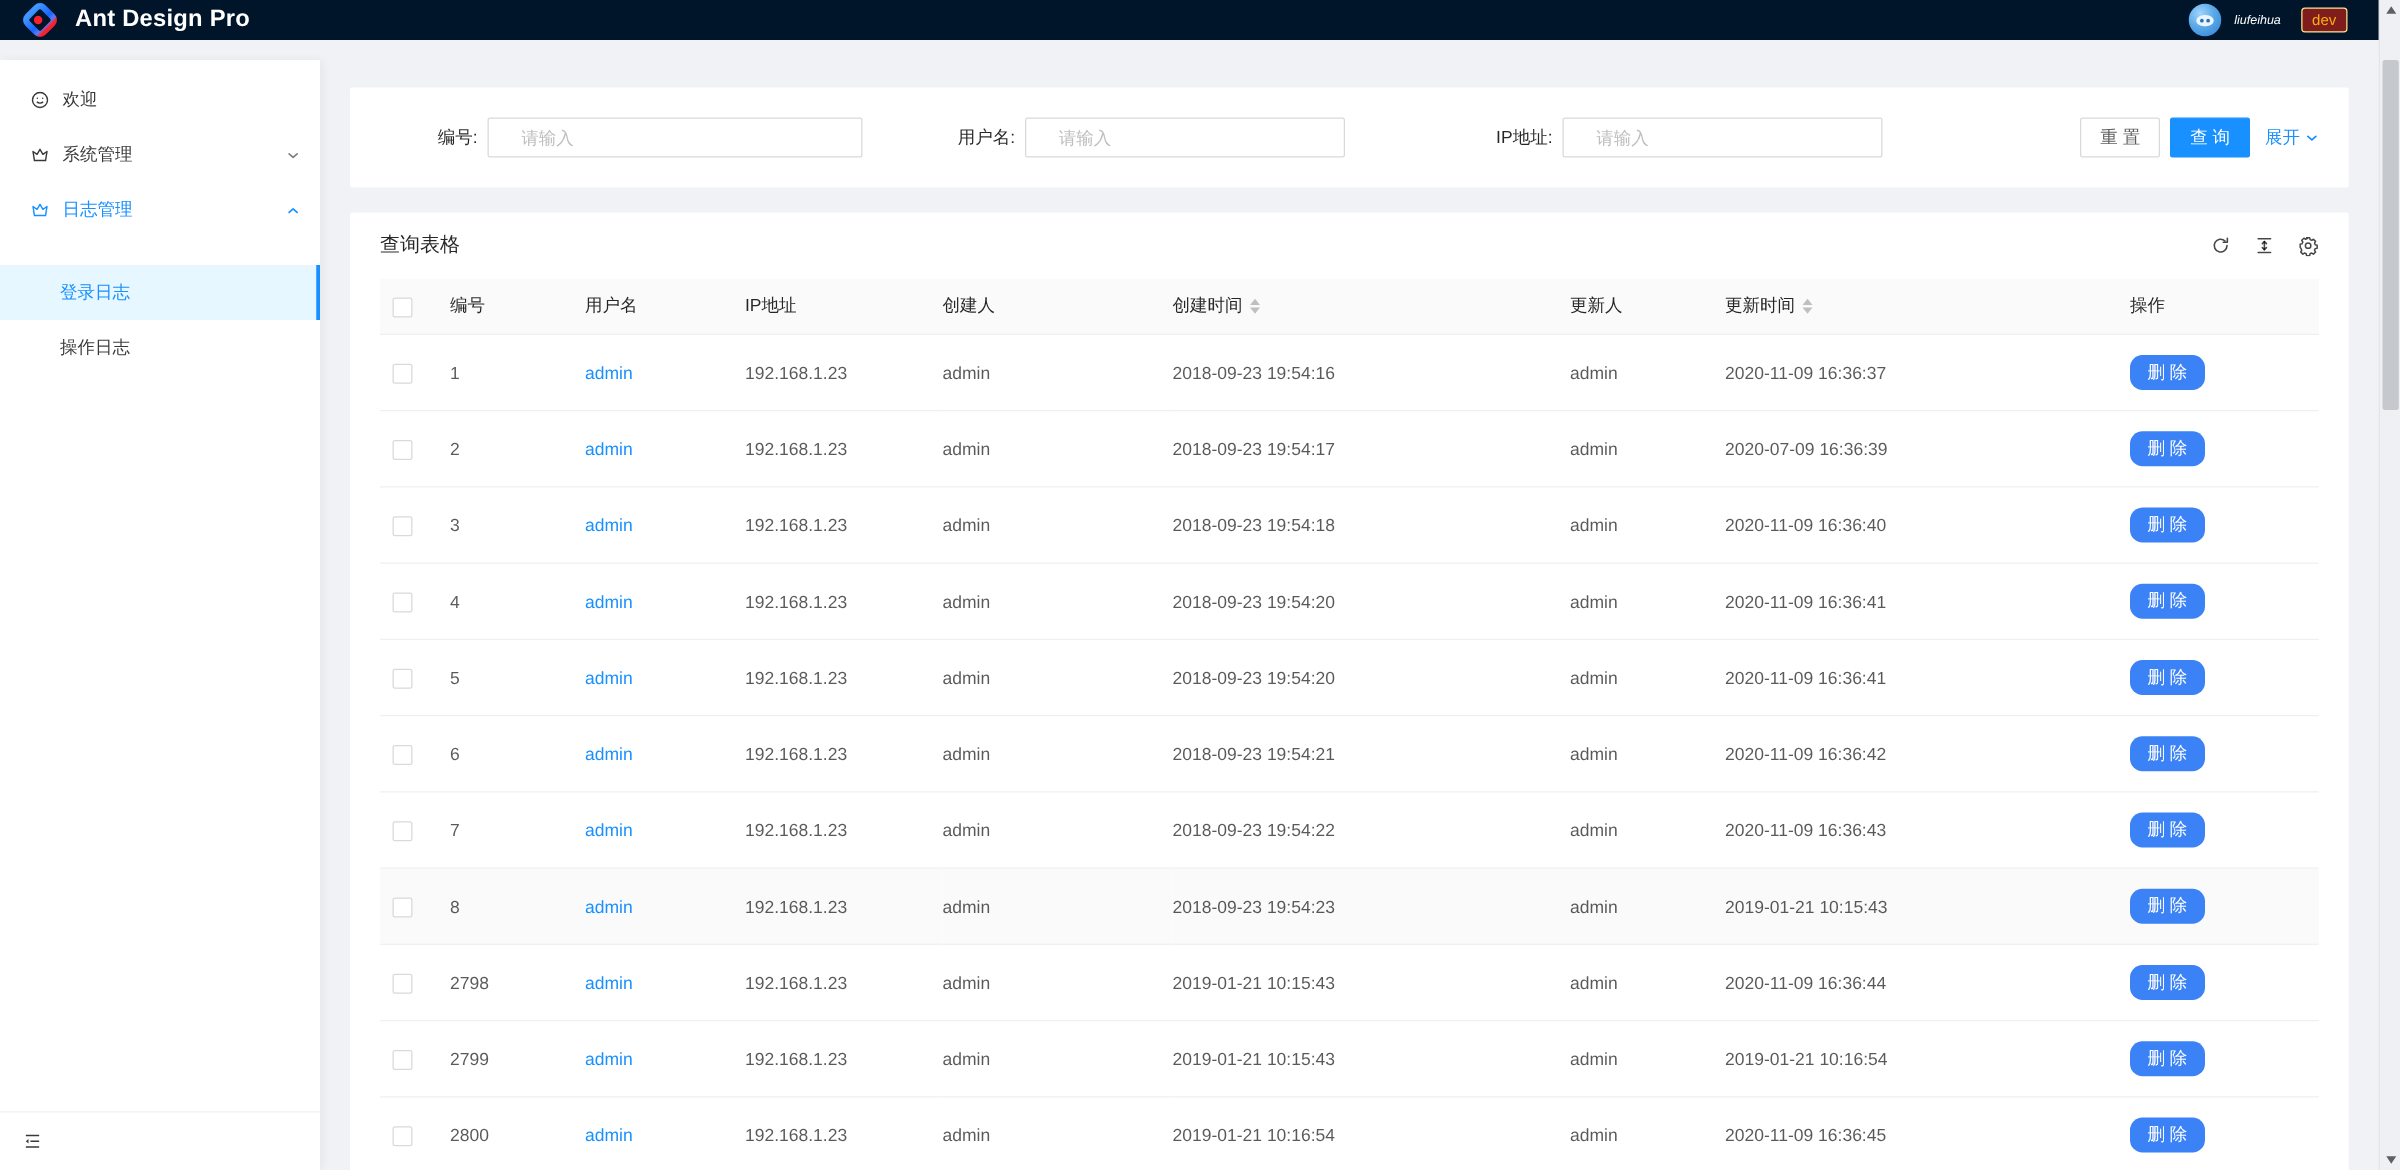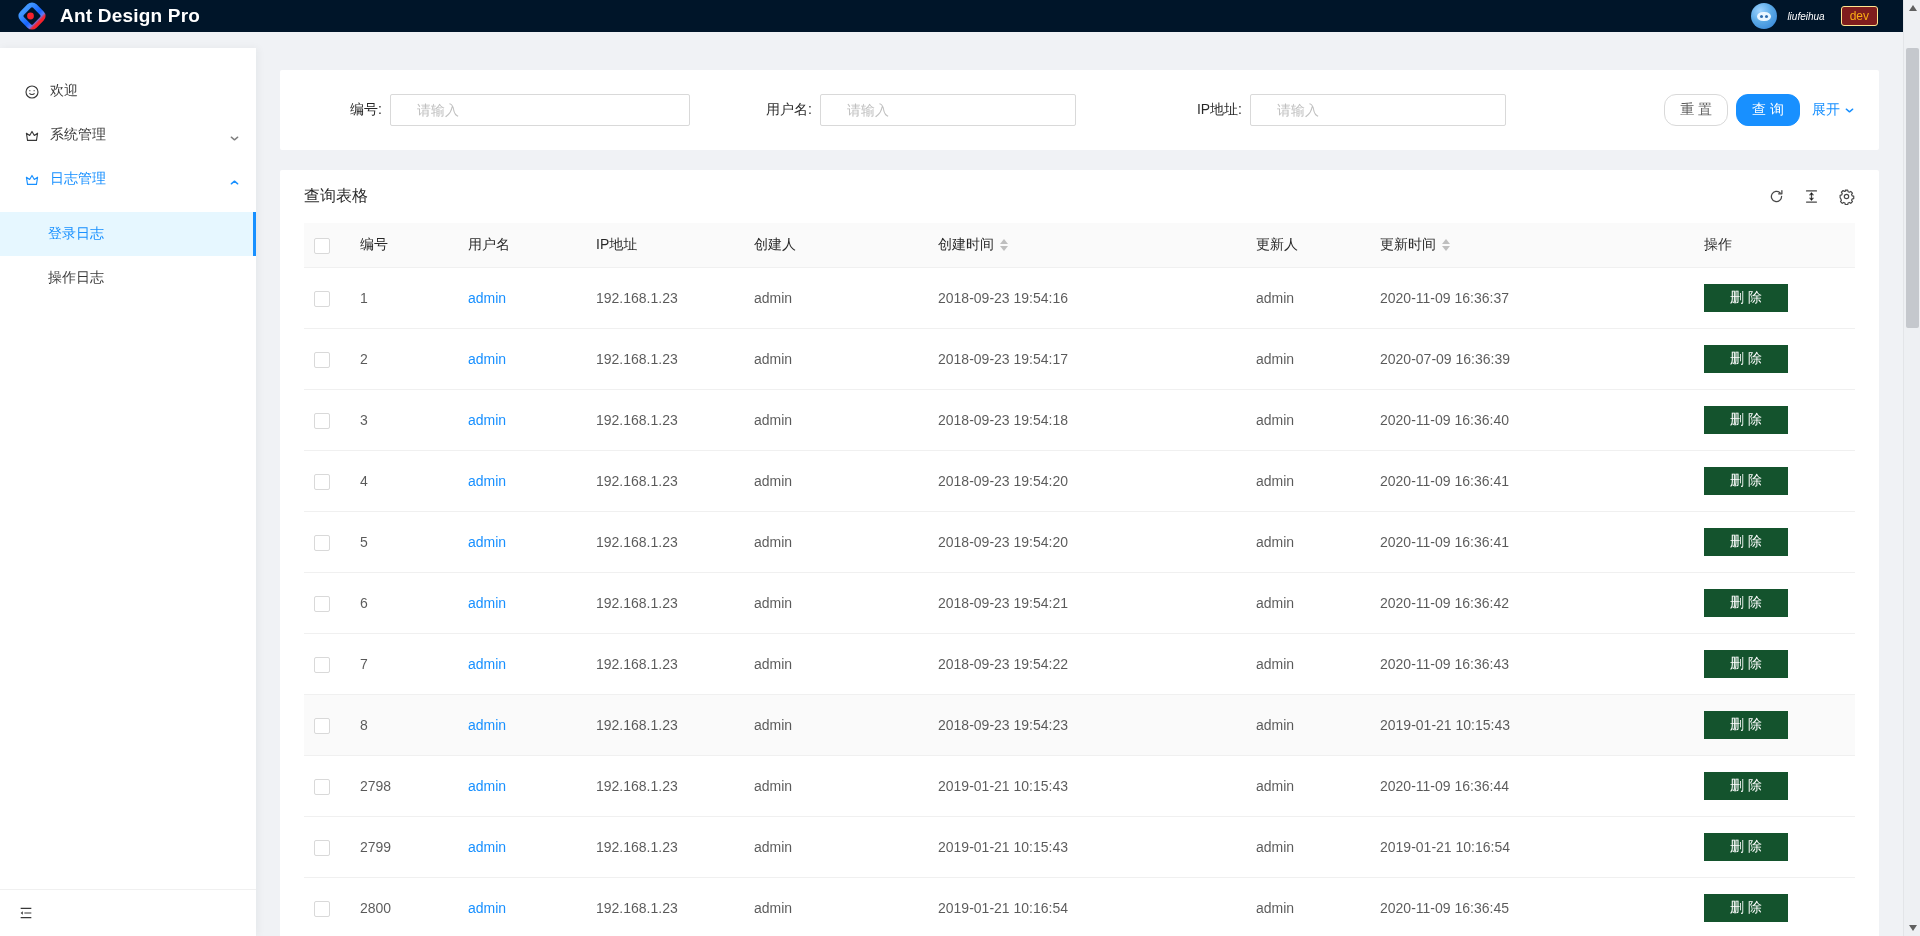--- a/index.html
+++ b/index.html
@@ -22,21 +22,21 @@
   .avatar::before { content:""; position:absolute; left:9px; top:12px; width:3px; height:3px;
     background:#2f6db0; border-radius:50%; box-shadow:5px 0 0 #2f6db0; z-index:2; }
   .username { color:#fff; font-size:10px; cursor:pointer;font-style:italic; }
   .env-tag { color:#faad14; background:#7f1d1d; border:1px solid #ffe58f; border-radius:3px;
     font-size:12px; line-height:18px; padding:0 8px; margin-left:6px; }
 
   
   .sidebar { position:absolute; left:0; top:48px; width:256px; height:888px; background:#fff;
     box-shadow:2px 0 8px rgba(29,35,41,.05); z-index:20; }
   .menu { padding-top:8px; }
-  .menu-item { height:40px; margin:4px 0; display:flex; align-items:flex-end; gap:10px;
+  .menu-item { height:40px; margin:4px 0; display:flex; align-items:center; gap:10px;
     padding:0 16px 0 24px; color:rgba(0,0,0,0.78); cursor:pointer; position:relative; }
   .menu-item .mi-label { flex:1; }
   .menu-item.blue, .menu-item.blue .mi-label { color:#1890ff; }
   .menu-item .chev { color:rgba(0,0,0,0.5); }
   .menu-item.blue .chev { color:#1890ff; }
   .submenu-item { height:44px; display:flex; align-items:center; padding-left:48px;
     color:rgba(0,0,0,0.78); cursor:pointer; }
   .submenu-item.selected { background:#e6f7ff; color:#1890ff; border-right:3px solid #1890ff;margin-top:24px; }
   .sidebar-footer { position:absolute; left:0; bottom:0; width:256px; height:47px;
     border-top:1px solid #f0f0f0; display:flex; align-items:center; padding-left:18px;
@@ -50,21 +50,21 @@
   .search-card { margin:22px 24px 0 24px; padding:24px; display:flex; align-items:center; }
   .form-item { display:flex; align-items:center; flex:0 0 auto; width:430px; }
   .form-item .f-label { width:78px; text-align:right; margin-right:8px;
     color:rgba(0,0,0,0.85); white-space:nowrap; }
   .form-item input { width:300px; height:32px; border:1px solid #d9d9d9; border-radius:2px;
     padding:0 26px; font-size:14px; color:rgba(0,0,0,0.65); outline:none;
     font-family:"Liberation Sans", sans-serif; }
   .form-item input::placeholder { color:#bfbfbf; }
   .form-item:nth-child(2) input, .form-item:nth-child(3) input { width:256px; }
   .form-actions { margin-left:auto; display:flex; align-items:center; gap:8px; }
-  .btn { height:32px; padding:0 15px; border-radius:12px; font-size:14px; cursor:pointer;
+  .btn { height:32px; padding:0 15px; border-radius:2px; font-size:14px; cursor:pointer;
     border:1px solid #d9d9d9; background:#fff; color:rgba(0,0,0,0.65);
     font-family:"Liberation Sans", sans-serif; }
   .btn.primary { background:#1890ff; border-color:#1890ff; color:#fff; }
   .expand-link { color:#1890ff; display:flex; align-items:center; gap:4px; cursor:pointer;
     margin-left:4px; white-space:nowrap; }
 
   
   .table-card { margin:20px 24px 0 24px; min-height:790px; }
   .table-card-header { display:flex; align-items:center; justify-content:space-between;
     padding:16px 24px; }
@@ -81,22 +81,22 @@
   th.cb-cell, td.cb-cell { width:56px; padding-left:10px; }
   .checkbox { display:inline-block; width:16px; height:16px; background:#fff;
     border:1px solid #d9d9d9; border-radius:2px; cursor:pointer; vertical-align:middle; }
   a.user-link { color:#1890ff; text-decoration:none; cursor:pointer; }
   .sorter { display:inline-flex; flex-direction:column; vertical-align:middle;
     margin-left:6px; gap:2px; cursor:pointer; }
   .caret-up { width:0; height:0; border-left:4px solid transparent; border-right:4px solid transparent;
     border-bottom:5px solid #bfbfbf; }
   .caret-down { width:0; height:0; border-left:4px solid transparent; border-right:4px solid transparent;
     border-top:5px solid #bfbfbf; }
-  .btn-danger { background:#14532d; border:none; color:#fff; height:28px; padding:0 26px;
-    border-radius:0; font-size:14px; cursor:pointer; font-family:"Liberation Sans", sans-serif; }
+  .btn-danger { background:#3b82f6; border:none; color:#fff; height:28px; padding:0 14px;
+    border-radius:10px; font-size:14px; cursor:pointer; font-family:"Liberation Sans", sans-serif; }
 
   
   .scrollbar { position:absolute; right:0; top:0; width:17px; height:936px; background:#eef0f3;
     z-index:40; border-left:1px solid #e3e5e8; }
   .sb-arrow { position:absolute; left:0; width:17px; height:16px; display:flex;
     align-items:center; justify-content:center; cursor:pointer; }
   .sb-arrow.up { top:0; } .sb-arrow.down { bottom:0; }
   .tri-up { width:0; height:0; border-left:4px solid transparent; border-right:4px solid transparent;
     border-bottom:6px solid #606060; }
   .tri-down { width:0; height:0; border-left:4px solid transparent; border-right:4px solid transparent;

